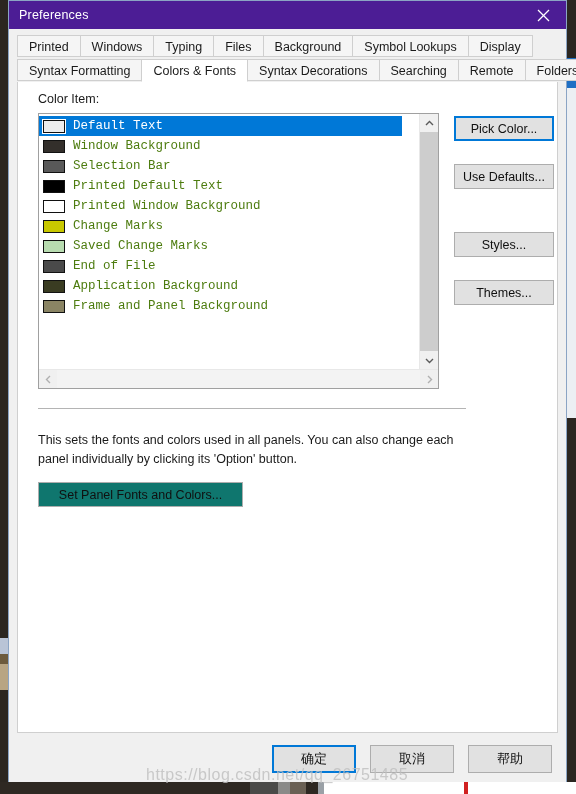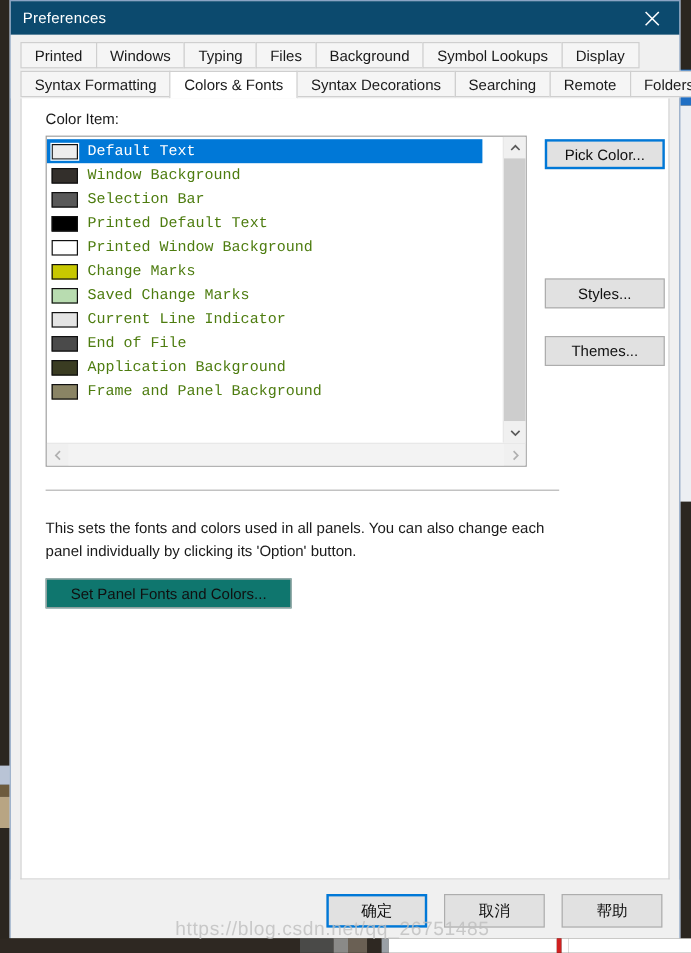--- a/index.html
+++ b/index.html
@@ -87,21 +87,21 @@
     background: #f0f0f0;
     border: 1px solid #8ba4c4;
     box-sizing: border-box;
     display: flex;
     flex-direction: column;
   }
 
   
   #titlebar {
     height: 28px;
-    background: #0c4a6e;
+    background: #4c1d95;
     display: flex;
     align-items: center;
     flex: none;
     position: relative;
   }
   #title-text {
     color: #ffffff;
     font-size: 12.5px;
     margin-left: 10px;
     letter-spacing: 0.2px;
@@ -437,24 +437,20 @@
               <div class="swatch" style="background: rgb(255, 255, 255);"></div>
               <span class="li-label">Printed Window Background</span>
             </div>
             <div class="list-item">
               <div class="swatch" style="background: rgb(200, 200, 0);"></div>
               <span class="li-label">Change Marks</span>
             </div>
             <div class="list-item">
               <div class="swatch" style="background: rgb(184, 220, 176);"></div>
               <span class="li-label">Saved Change Marks</span>
-            </div>
-            <div class="list-item">
-              <div class="swatch" style="background: rgb(228, 228, 228);"></div>
-              <span class="li-label">Current Line Indicator</span>
             </div>
             <div class="list-item">
               <div class="swatch" style="background: rgb(74, 74, 74);"></div>
               <span class="li-label">End of File</span>
             </div>
             <div class="list-item">
               <div class="swatch" style="background: rgb(58, 60, 34);"></div>
               <span class="li-label">Application Background</span>
             </div>
             <div class="list-item">
@@ -485,20 +481,21 @@
         <div class="sb-track"></div>
         <div class="sb-btn">
           <svg width="7" height="9" viewBox="0 0 7 9" aria-hidden="true">
             <polyline points="2,1 5.5,4.5 2,8" fill="none" stroke="#b0b0b0" stroke-width="1.4"></polyline>
           </svg>
         </div>
       </div>
     </div>
 
     <div class="side-btn focused" id="btn-pick-color">Pick Color...</div>
+    <div class="side-btn" id="btn-use-defaults">Use Defaults...</div>
     <div class="side-btn" id="btn-styles">Styles...</div>
     <div class="side-btn" id="btn-themes">Themes...</div>
 
     <div id="separator"></div>
     <div id="description">This sets the fonts and colors used in all panels. You can also change each panel individually by clicking its 'Option' button.</div>
     <div id="btn-set-panel">Set Panel Fonts and Colors...</div>
 
   </div>
 
   <div id="footer">

